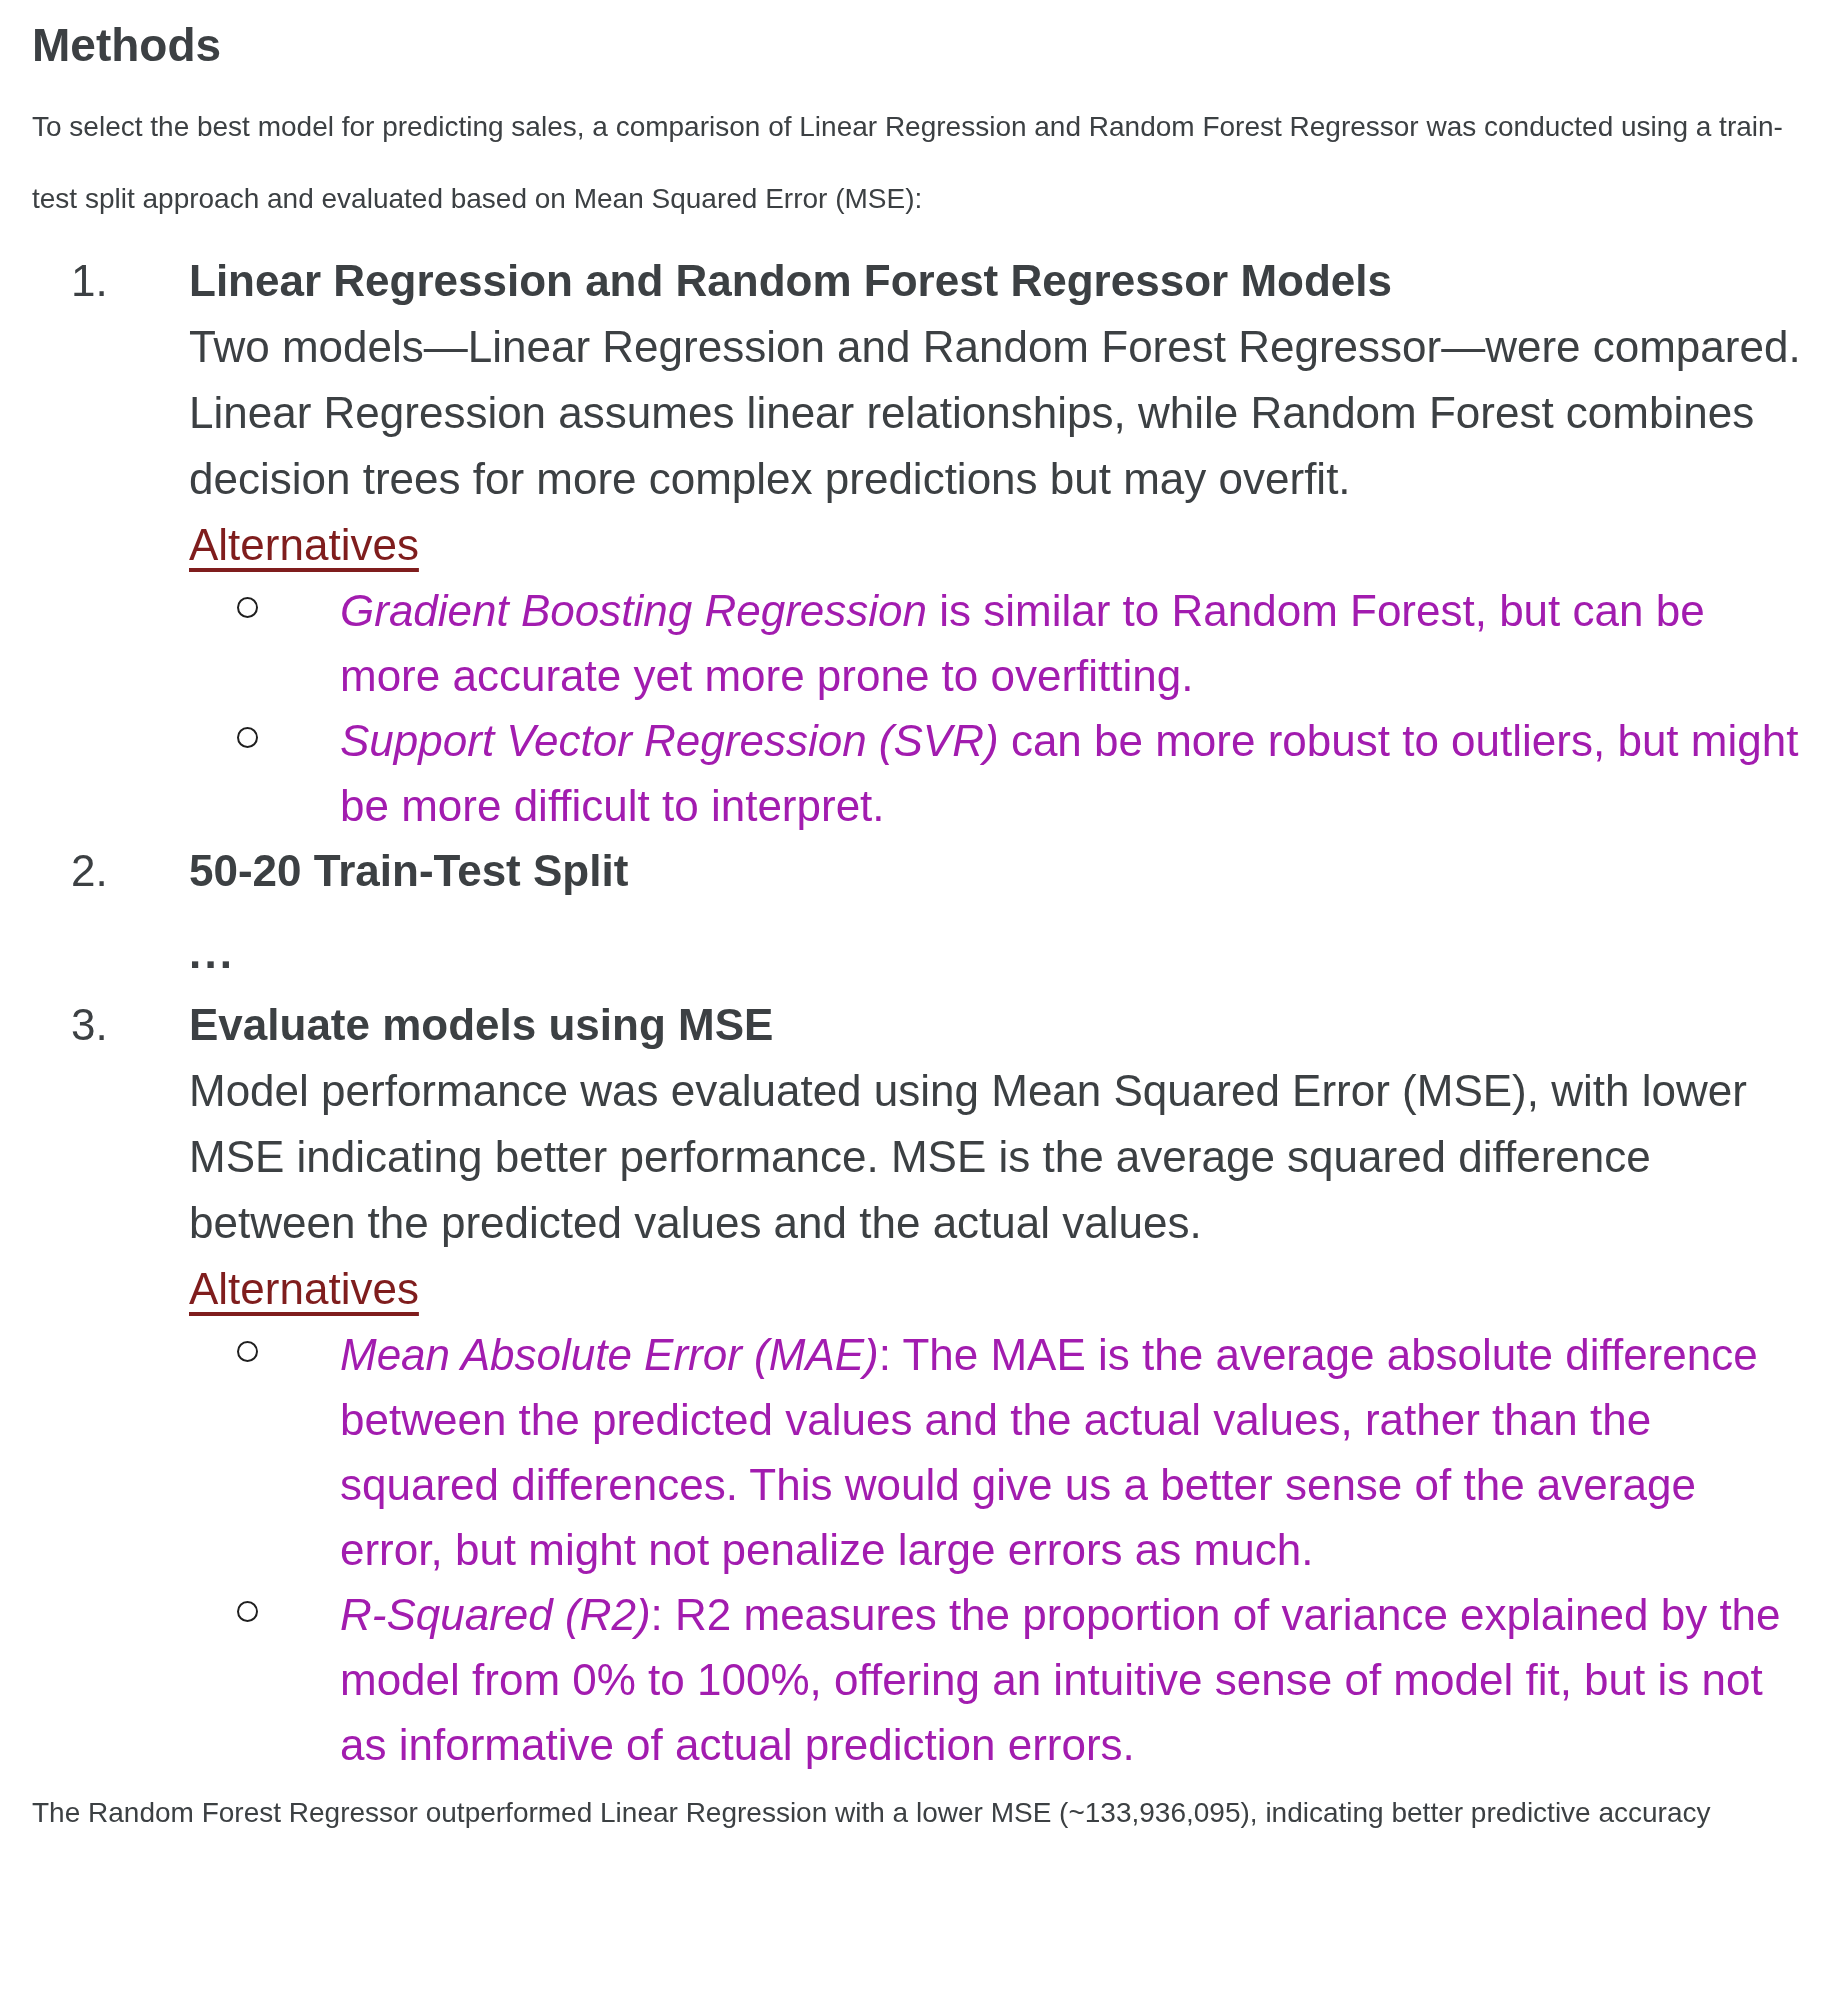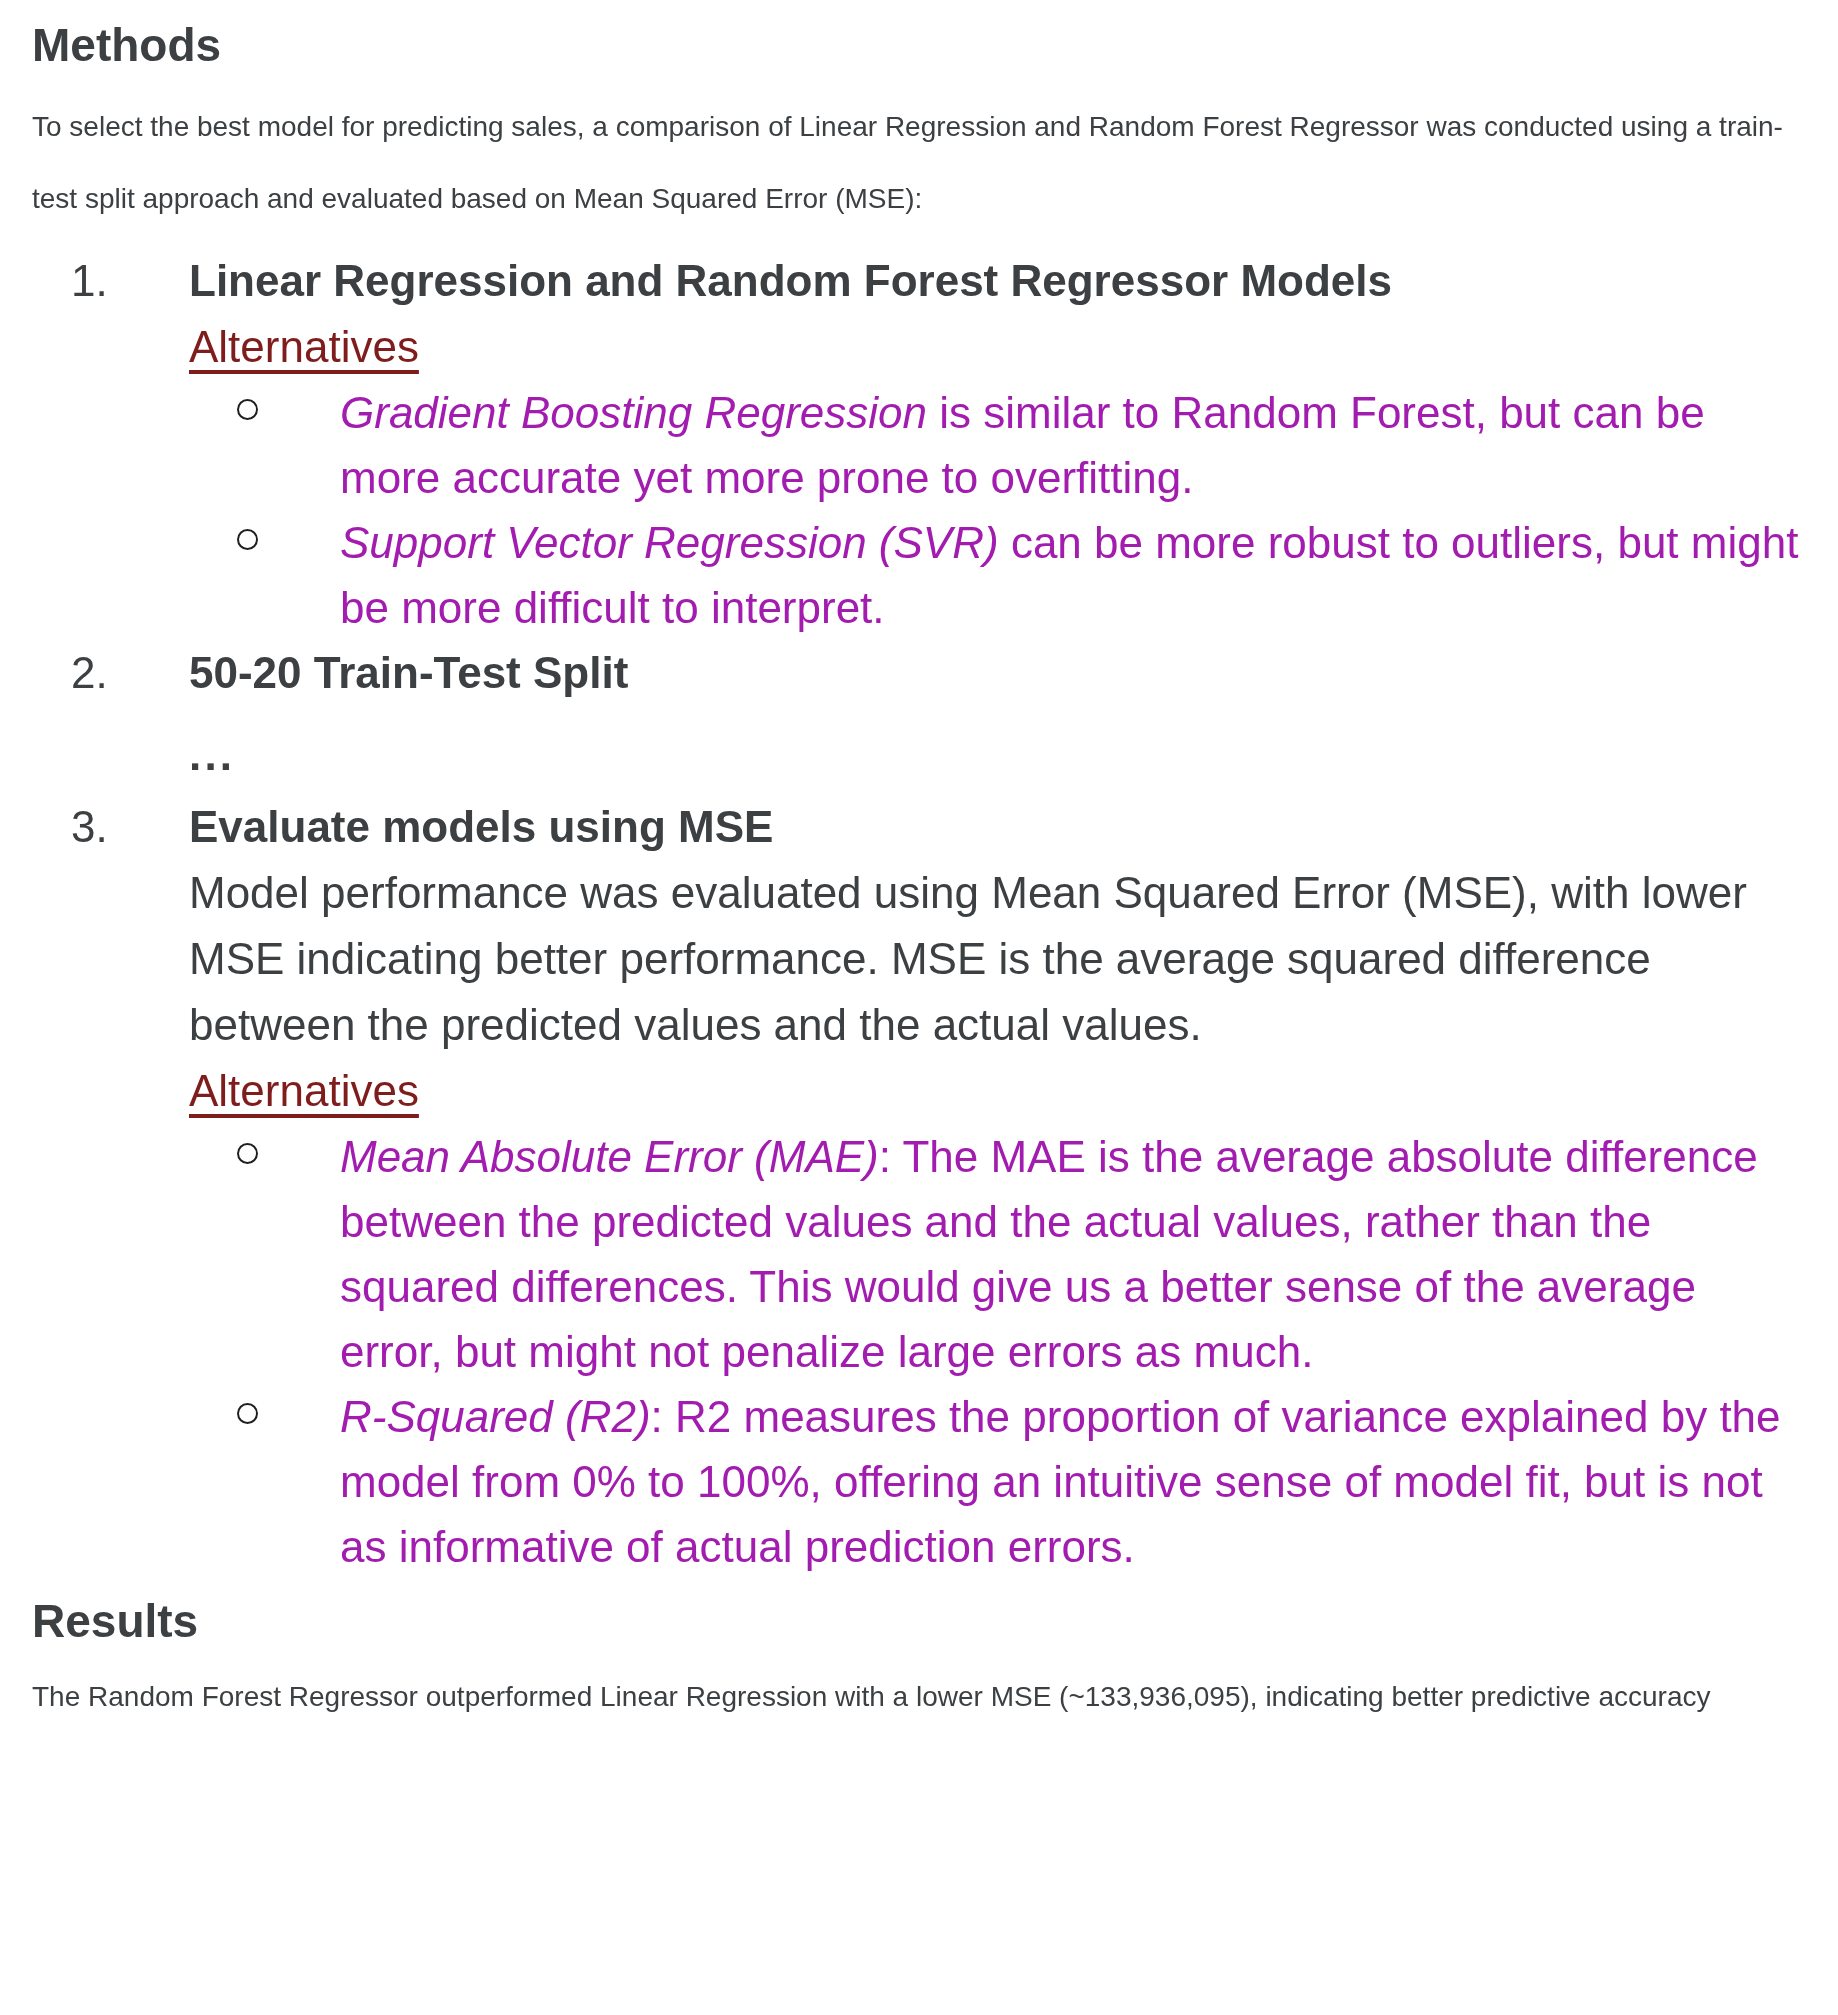--- a/index.html
+++ b/index.html
@@ -83,20 +83,21 @@
 
   <div class="h h-methods">Methods</div>
 
   <div class="para intro">To select the best model for predicting sales, a comparison of Linear Regression and Random Forest Regressor was conducted using a train-test split approach and evaluated based on Mean Squared Error (MSE):</div>
 
   <ol class="olist" id="numbered-list">
       <li class="item">
         <div class="num">1.</div>
         <div class="content">
           <div class="item-title">Linear Regression and Random Forest Regressor Models</div>
+          <div class="item-body">Two models—Linear Regression and Random Forest Regressor—were compared. Linear Regression assumes linear relationships, while Random Forest combines decision trees for more complex predictions but may overfit.</div>
           <div class="alt-label">Alternatives</div>
           <ul class="alts">
             <li class="alt-row">
               <div class="circle-cell">
                 <span class="circle"></span>
               </div>
               <div class="alt-text"><span class="alt-lead">Gradient Boosting Regression</span><span> is similar to Random Forest, but can be more accurate yet more prone to overfitting.</span></div>
             </li>
             <li class="alt-row">
               <div class="circle-cell">
@@ -131,18 +132,17 @@
               <div class="circle-cell">
                 <span class="circle"></span>
               </div>
               <div class="alt-text"><span class="alt-lead">R-Squared (R2)</span><span>: R2 measures the proportion of variance explained by the model from 0% to 100%, offering an intuitive sense of model fit, but is not as informative of actual prediction errors.</span></div>
             </li>
           </ul>
         </div>
       </li>
     </ol>
 
-  <div class="h h-results">Results</div>
 
   <div class="para">The Random Forest Regressor outperformed Linear Regression with a lower MSE (~133,936,095), indicating better predictive accuracy</div>
 
 </div>
 
 
 </body></html>

